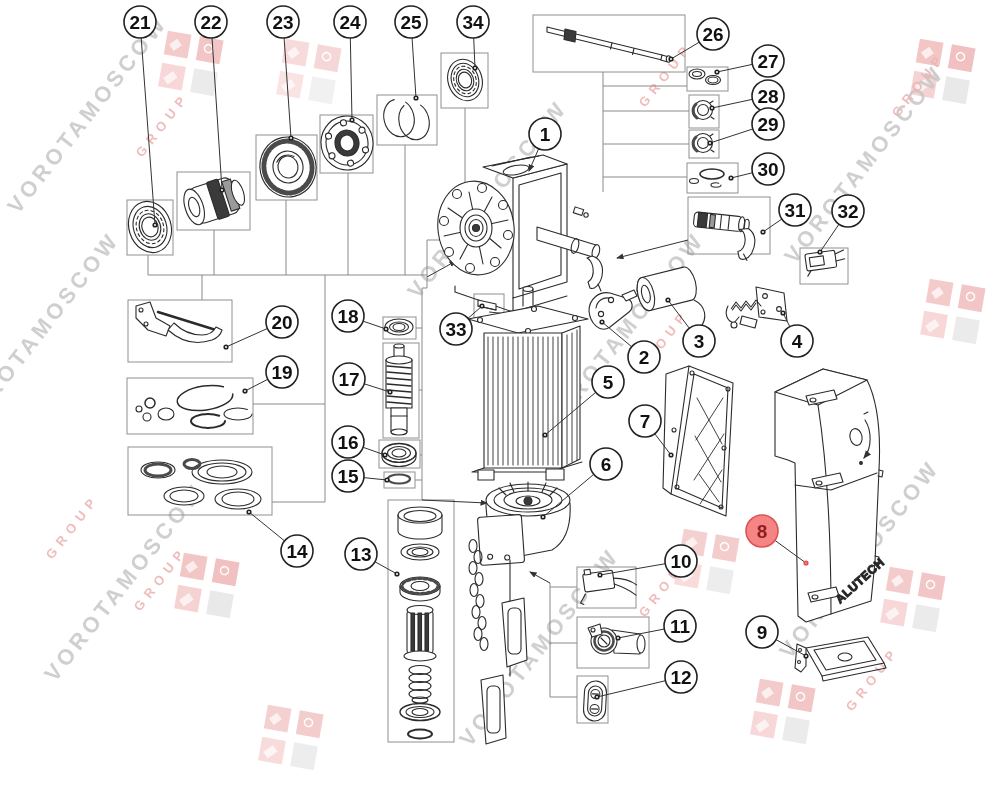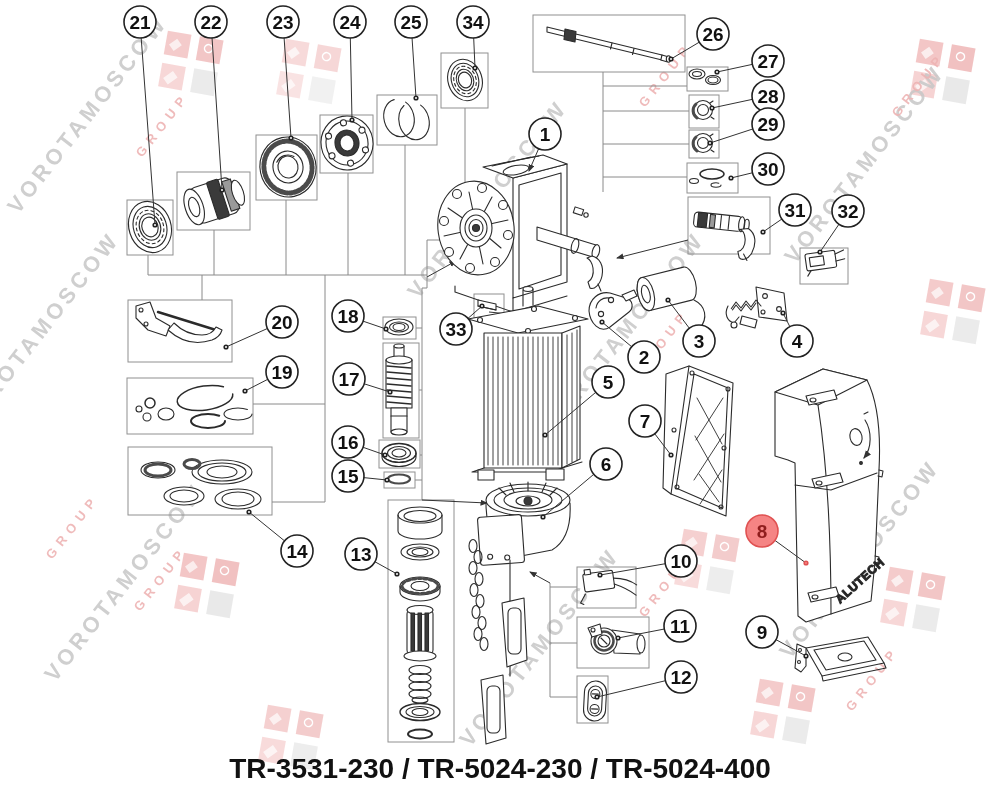--- a/index.html
+++ b/index.html
@@ -689,14 +689,13 @@
         </g>
         <g class="callout">
           <line class="leader" x1="473.6949955884209" y1="37.984898533680955" x2="475" y2="68"></line>
           <circle cx="475" cy="68" r="1.8" fill="#333"></circle>
           <circle cx="473" cy="22" r="16"></circle>
           <text x="473" y="28.5">34</text>
         </g>
       </g>
 </svg>
 
-<div id="title">TR-3531-230 / TR-5024-230 / TR-5024-400</div>
 </div>
 
 </body></html>

